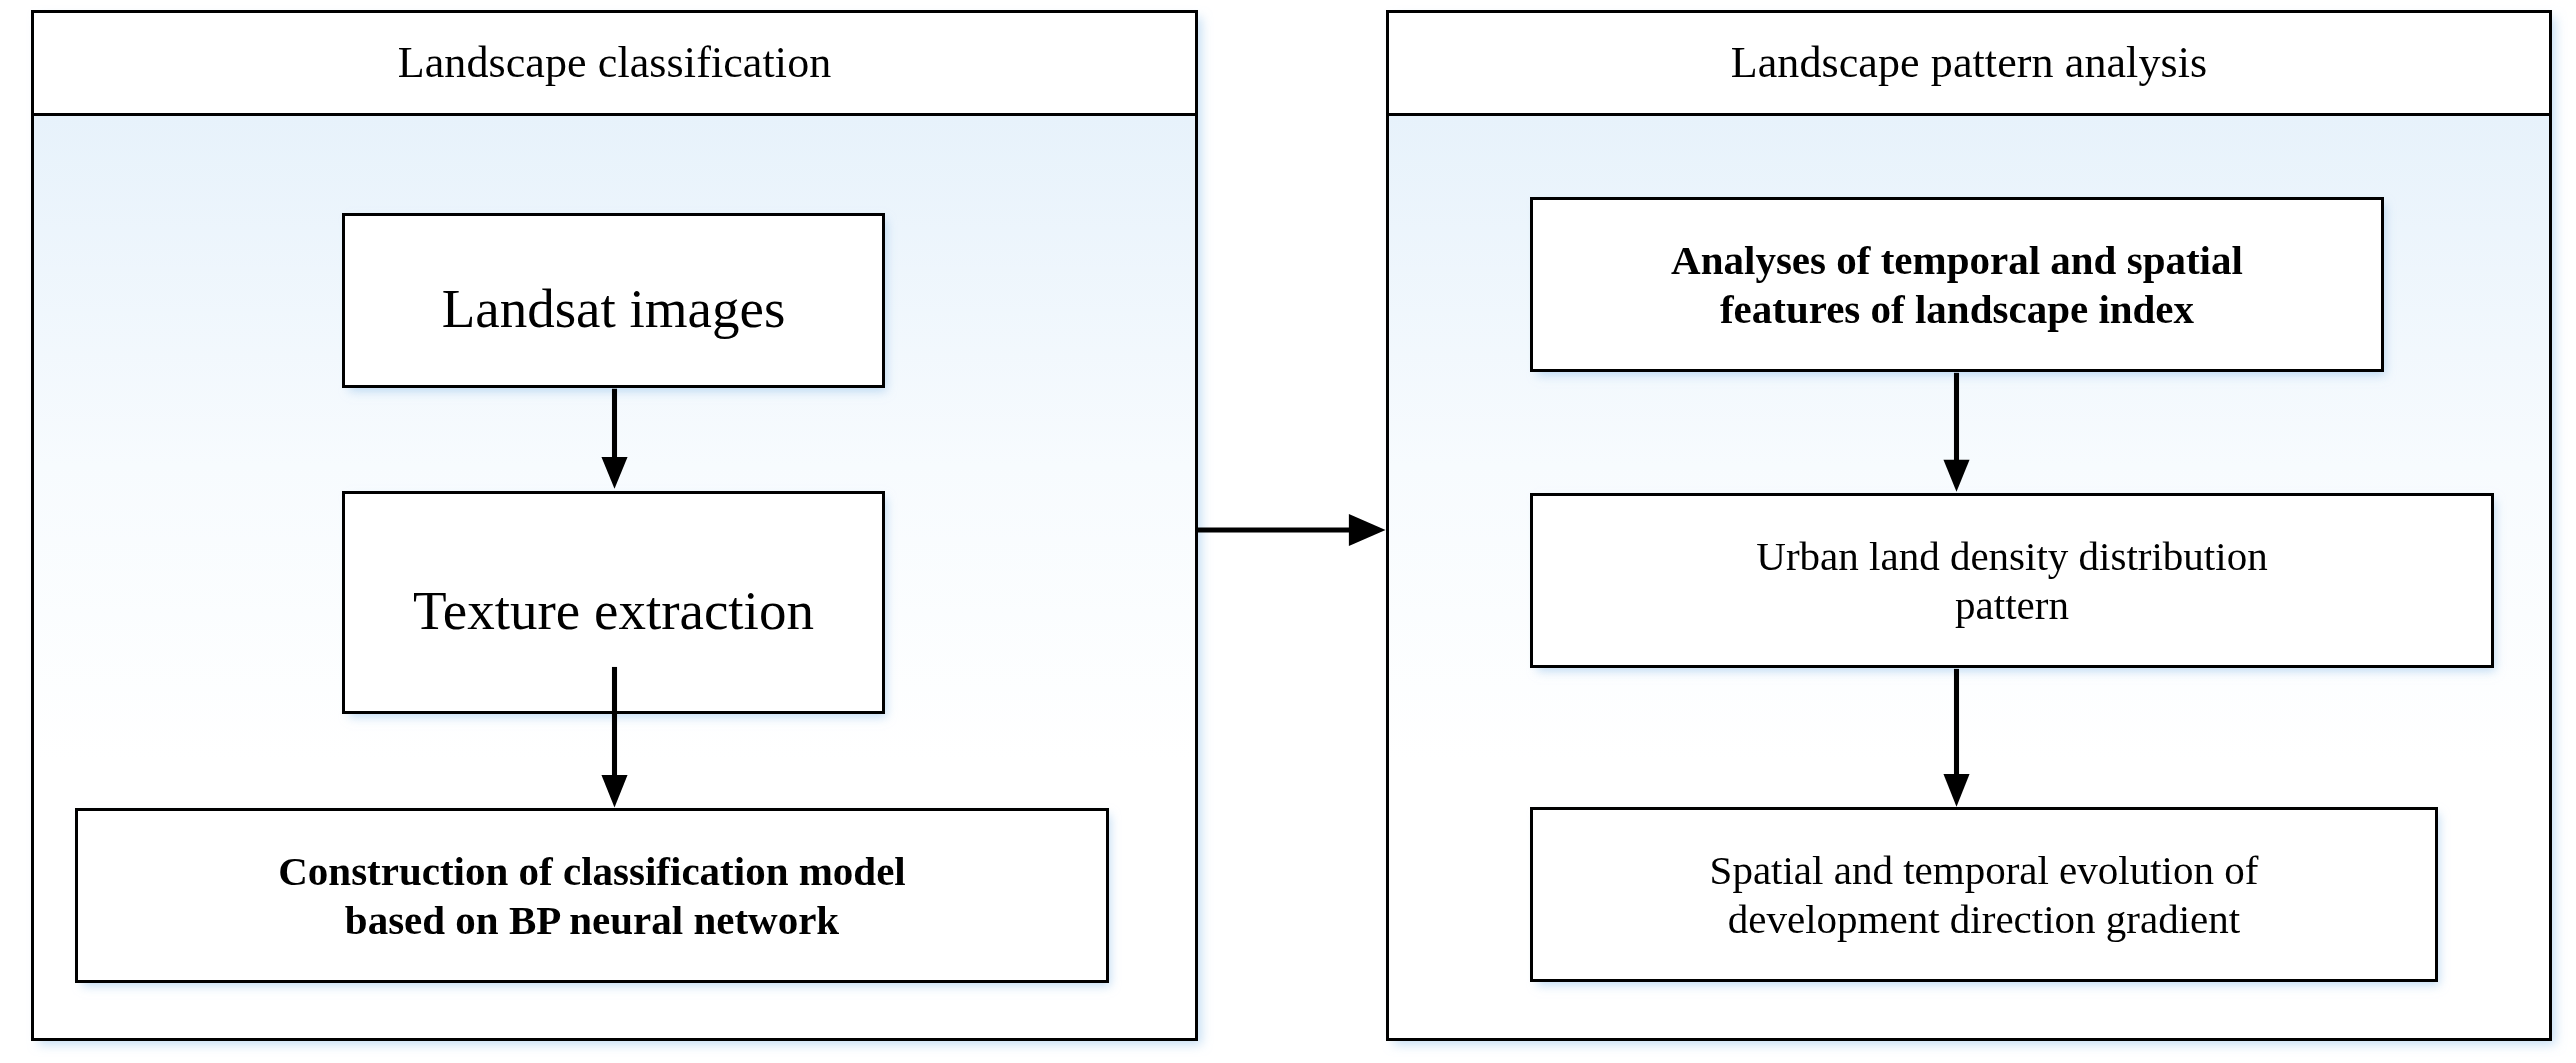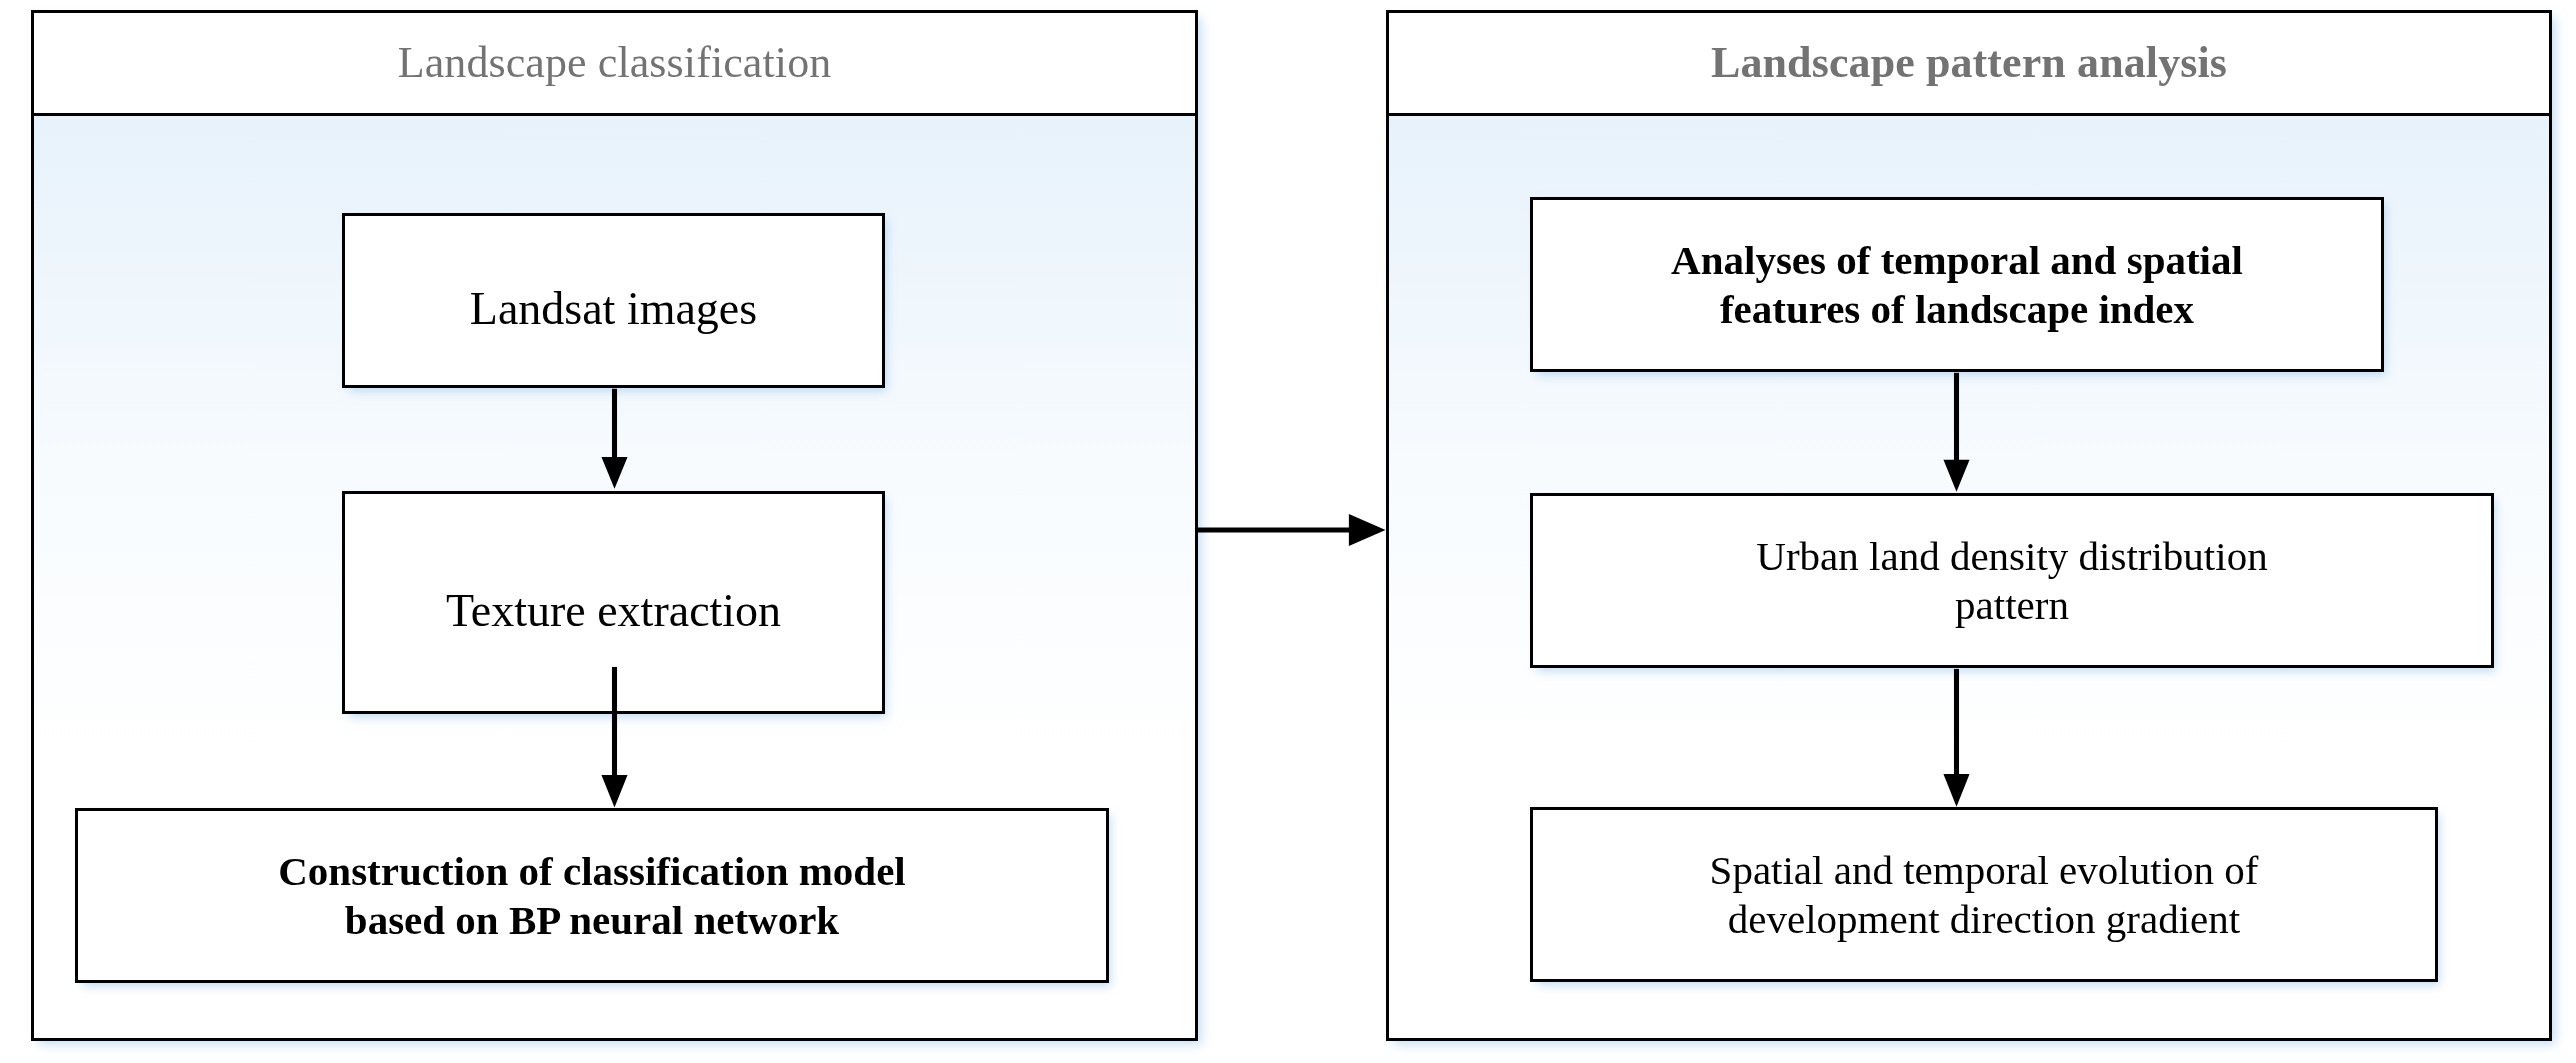--- a/index.html
+++ b/index.html
@@ -34,26 +34,26 @@
     box-sizing: border-box;
     display: flex;
     align-items: center;
     justify-content: center;
     background: #ffffff;
     z-index: 3;
   }
   .panel-header-title {
     font-size: 44px;
     line-height: 1.05;
-    color: #737373;
+    color: #000000;
     letter-spacing: 0.1px;
     white-space: nowrap;
   }
   .panel-header-title.bold {
-    font-weight: 700;
+    font-weight: 400;
   }
   .panel-body {
     position: absolute;
     left: 0;
     right: 0;
     top: 103px;
     bottom: 0;
     background: linear-gradient(180deg, #e7f2fb 0%, #f7fbfe 38%, #ffffff 70%);
     z-index: 1;
   }
@@ -69,21 +69,21 @@
     justify-content: center;
     text-align: center;
     z-index: 4;
     box-shadow: 4.4px 5.1px 9.5px -2.2px rgba(150, 195, 235, 0.6);
   }
   .node-label {
     color: #000000;
     padding: 0 8.8px;
   }
   .node-label.sz-lg {
-    font-size: 46px;
+    font-size: 55px;
     line-height: 1.16;
     margin-top: 16px;
   }
   .node-label.sz-md {
     font-size: 41px;
     line-height: 1.18;
   }
   .node-label.bold {
     font-weight: 700;
   }

